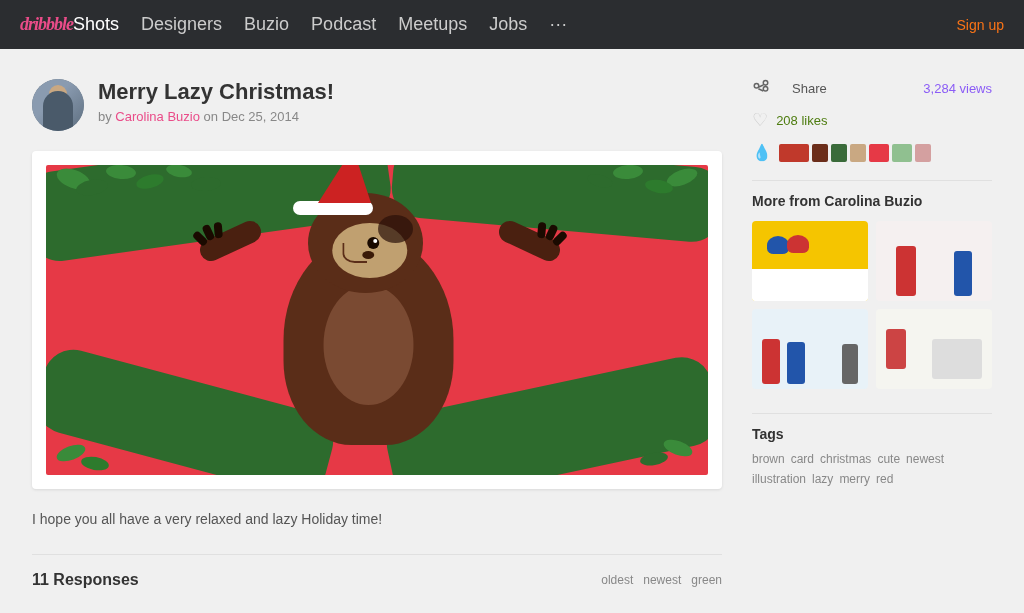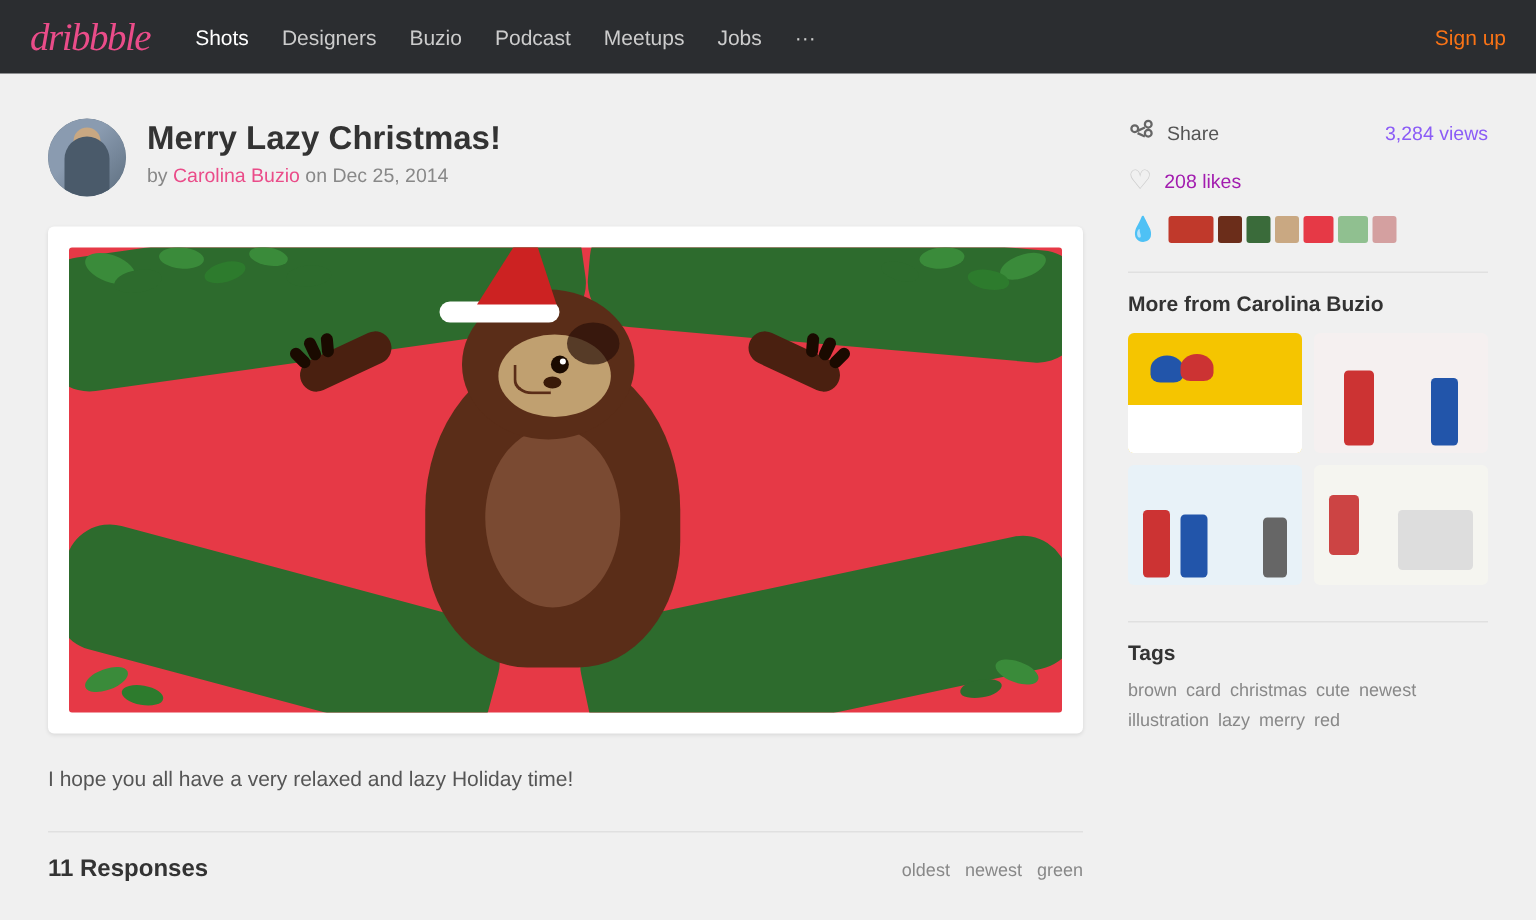--- a/index.html
+++ b/index.html
@@ -9,37 +9,36 @@
     .navbar {
       background: #2b2d30;
       height: 49px;
       display: flex;
       align-items: center;
       padding: 0 20px;
       position: relative;
     }
     .navbar-logo {
       color: #ea4c89;
-      font-size: 26px;
-      font-weight: normal;
+      font-size: 18px;
+      font-weight: bold;
       font-style: italic;
-      margin-right: 30px;
       letter-spacing: -1px;
     }
     .navbar-logo span { font-family: Georgia, serif; }
     .navbar-links {
       display: flex;
       align-items: center;
       gap: 22px;
       flex: 1;
     }
     .navbar-links a {
       color: #ccc;
       text-decoration: none;
-      font-size: 14px;
+      font-size: 18px;
     }
     .navbar-links a.active { color: #fff; }
     .navbar-signup {
       color: #f97316;
       font-size: 14px;
       cursor: pointer;
     }
 
     
     .main-content {
@@ -171,21 +170,21 @@
     }
     .share-row {
       display: flex;
       justify-content: space-between;
       align-items: center;
       margin-bottom: 12px;
     }
     .share-btn {
       display: flex;
       align-items: center;
-      gap: 8px;
+      gap: 22px;
       color: #555;
       font-size: 13px;
       cursor: pointer;
     }
     .share-icon {
       width: 18px;
       height: 18px;
       fill: none;
     }
     .views-count {
@@ -197,21 +196,21 @@
       align-items: center;
       gap: 8px;
       margin-bottom: 12px;
     }
     .heart-icon {
       color: #ccc;
       font-size: 18px;
     }
     .likes-count {
       font-size: 13px;
-      color: #a21caf;
+      color: #4d7c0f;
     }
     .color-palette {
       display: flex;
       gap: 3px;
       align-items: center;
       margin-bottom: 18px;
     }
     .palette-icon {
       font-size: 16px;
       color: #aaa;

